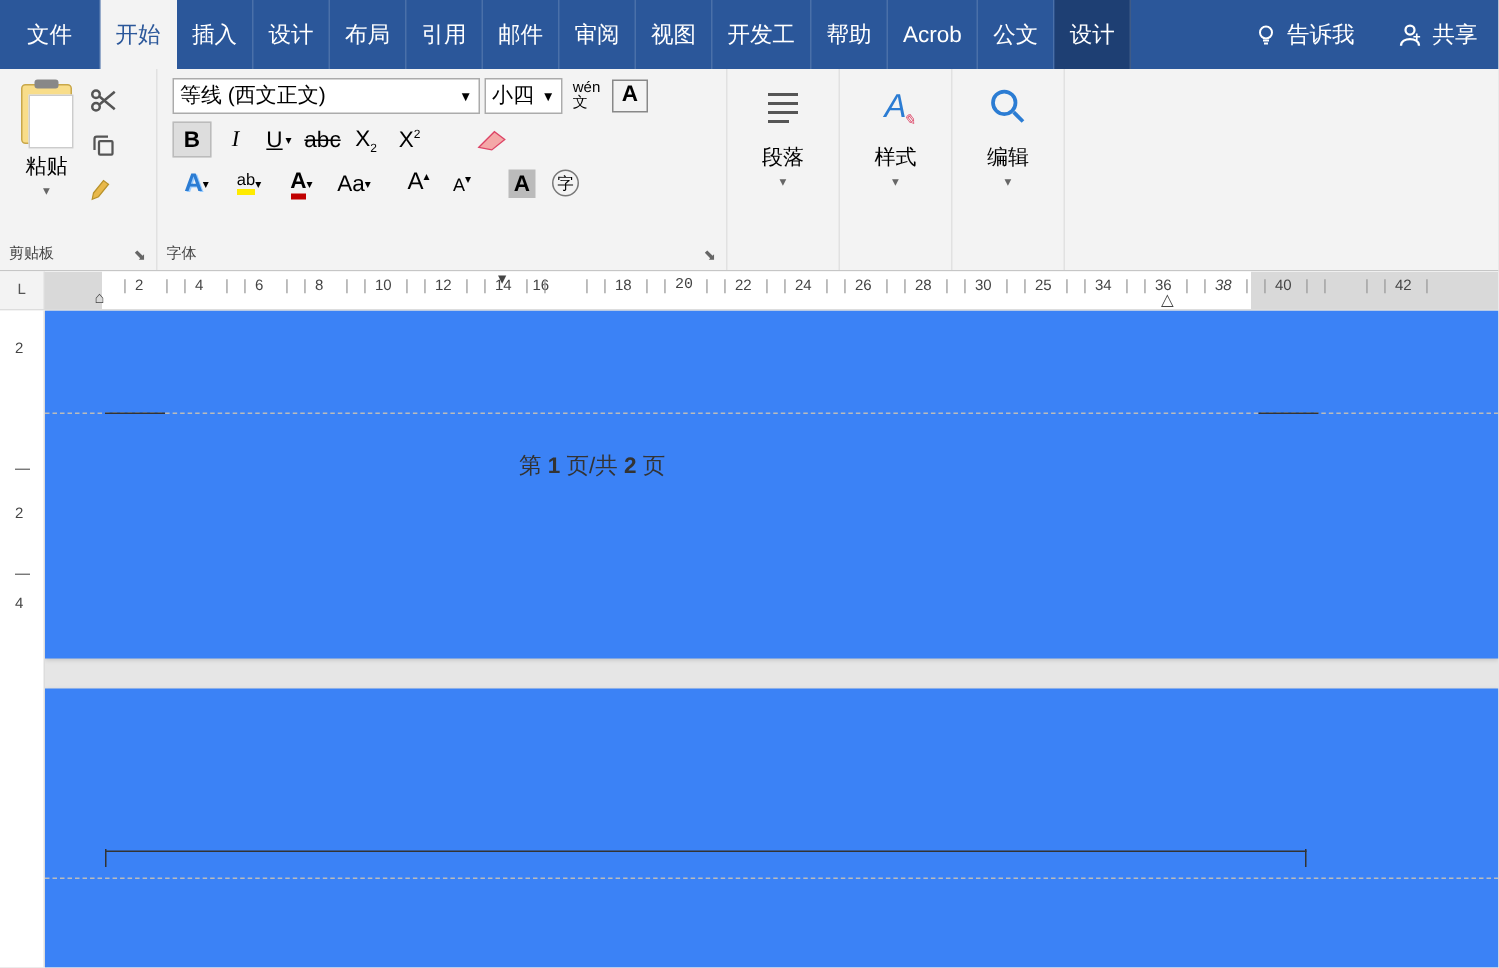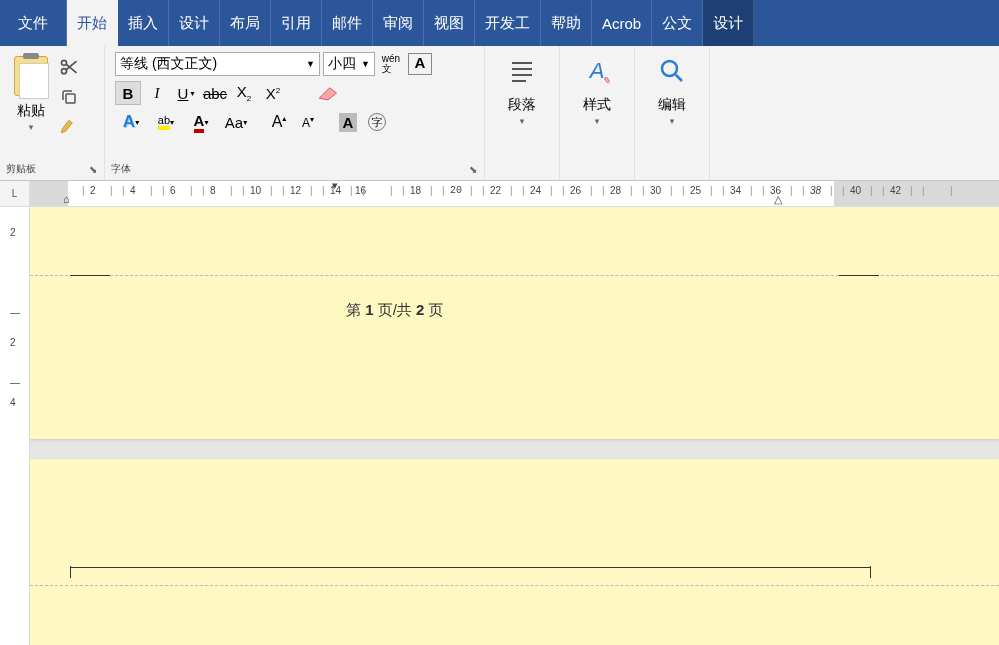--- a/index.html
+++ b/index.html
@@ -44,21 +44,21 @@
 .ruler-corner { width: 30px; background: #f3f3f3; border-right: 1px solid #ddd; display: flex; align-items: center; justify-content: center; font-size: 10px; color: #555; }
 .hruler { flex: 1; position: relative; background: #fff; overflow: hidden; font-size: 10px; color: #444; }
 .hruler-dark { position: absolute; top: 0; height: 100%; background: #d9d9d9; }
 .tick-label { position: absolute; top: 4px; font-size: 10px; }
 .ruler-marker { position: absolute; width: 12px; height: 12px; font-size: 11px; }
 
 .doc-area { display: flex; height: 438px; position: relative; background: #e6e6e6; }
 .vruler { width: 30px; background: #fff; border-right: 1px solid #ddd; position: relative; font-size: 10px; color: #444; }
 .vruler .vlabel { position: absolute; left: 10px; }
 .pages { flex: 1; overflow: hidden; position: relative; }
-.page { background: #fef9c3; margin: 0 0 20px 0; position: relative; box-shadow: 0 1px 3px rgba(0,0,0,0.15); }
+.page { background: #3b82f6; margin: 0 0 20px 0; position: relative; box-shadow: 0 1px 3px rgba(0,0,0,0.15); }
 .page1 { height: 232px; }
 .page2 { height: 210px; margin-top: 0; }
 .header-line { position: absolute; border-top: 1px dashed #bbb; left: 0; right: 0; }
 .header-rule { position: absolute; border-top: 1px solid #333; }
 .page-number { position: absolute; font-size: 15px; color: #333; }
 .page-number b { font-weight: bold; }
 
 .scroll-down-arrow { position: absolute; right: 2px; top: 184px; font-size: 12px; color: #666; transform: rotate(90deg); }
 </style>
 </head>
@@ -72,20 +72,37 @@
   <div class="tab">布局</div>
   <div class="tab">引用</div>
   <div class="tab">邮件</div>
   <div class="tab">审阅</div>
   <div class="tab">视图</div>
   <div class="tab">开发工</div>
   <div class="tab">帮助</div>
   <div class="tab">Acrob</div>
   <div class="tab">公文</div>
   <div class="tab" style="background:#1e3f73">设计</div>
+  <div class="ribbon-right">
+    <div class="tell-me">
+      <svg width="16" height="16" viewBox="0 0 24 24" fill="none" stroke="#fff" stroke-width="2">
+          <circle cx="12" cy="10" r="6"></circle>
+          <path d="M9 18h6M10 21h4"></path>
+        </svg>
+      <span>告诉我</span>
+    </div>
+    <div class="share-btn">
+      <svg width="18" height="18" viewBox="0 0 24 24" fill="none" stroke="#fff" stroke-width="2">
+          <circle cx="12" cy="8" r="4"></circle>
+          <path d="M4 22c0-4 4-6 8-6s8 2 8 6"></path>
+          <path d="M18 11v6M15 14h6" stroke-width="1.5"></path>
+        </svg>
+      <span>共享</span>
+    </div>
+  </div>
 </div>
 
 <div class="ribbon-content">
 
   <div class="group clipboard-group">
     <div class="group-body">
       <div class="paste-btn">
         <div class="paste-icon"></div>
         <div class="paste-label">粘贴</div>
         <div class="dropdown-caret">▾</div>
@@ -298,21 +315,21 @@
         <span class="tick-label" style="left: 720px; color: rgb(153, 153, 153);">|</span>
         <span class="tick-label" style="left: 740px;">36</span>
         <span class="tick-label" style="left: 732px; color: rgb(153, 153, 153);">|</span>
         <span class="tick-label" style="left: 760px; color: rgb(153, 153, 153);">|</span>
         <span class="tick-label" style="left: 780px; font-style: italic;">38</span>
         <span class="tick-label" style="left: 772px; color: rgb(153, 153, 153);">|</span>
         <span class="tick-label" style="left: 800px; color: rgb(153, 153, 153);">|</span>
         <span class="tick-label" style="left: 820px;">40</span>
         <span class="tick-label" style="left: 812px; color: rgb(153, 153, 153);">|</span>
         <span class="tick-label" style="left: 840px; color: rgb(153, 153, 153);">|</span>
-        <span class="tick-label" style="left: 860px; text-align: right;">42</span>
+        <span class="tick-label" style="left: 900px; text-align: right;">42</span>
         <span class="tick-label" style="left: 852px; color: rgb(153, 153, 153);">|</span>
         <span class="tick-label" style="left: 880px; color: rgb(153, 153, 153);">|</span>
         <span class="tick-label" style="left: 900px; margin-top: 30px;">44</span>
         <span class="tick-label" style="left: 892px; color: rgb(153, 153, 153);">|</span>
         <span class="tick-label" style="left: 920px; color: rgb(153, 153, 153);">|</span>
       </div>
   </div>
 </div>
 
 <div class="doc-area">

